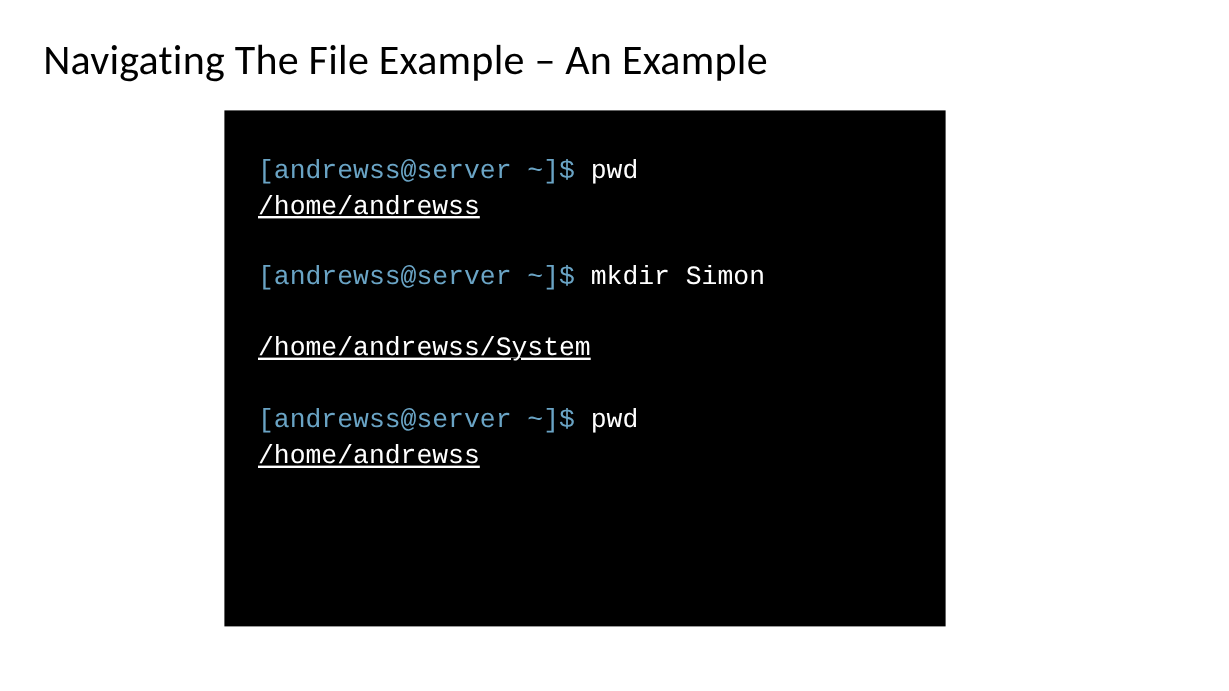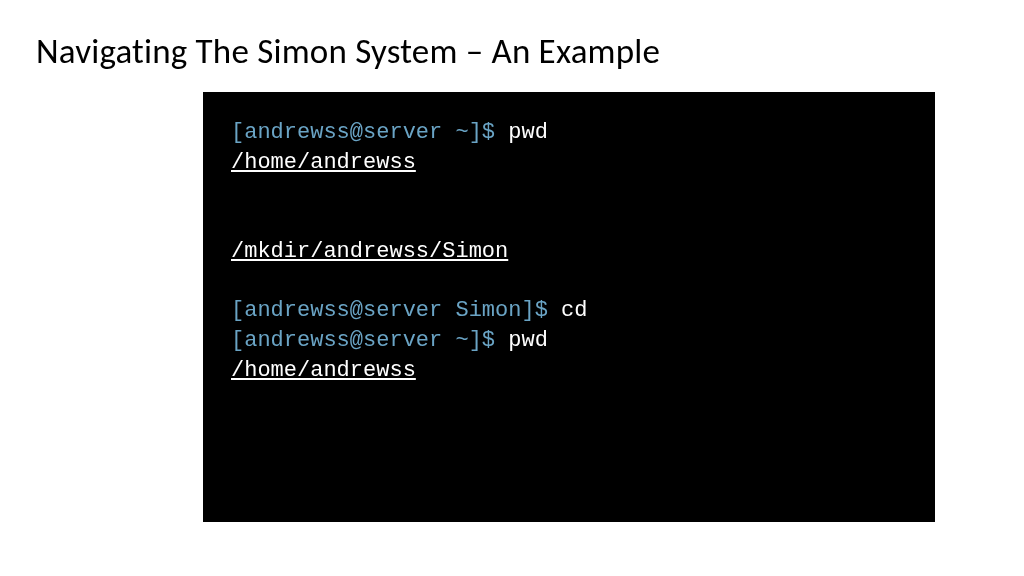--- a/index.html
+++ b/index.html
@@ -16,47 +16,46 @@
       left: 36px;
       font-size: 35px;
       font-weight: 400;
       color: #000000;
       letter-spacing: 0.2px;
     }
     .terminal {
       position: absolute;
       top: 92px;
       left: 187px;
-      width: 732px;
+      width: 601px;
       height: 430px;
       background: #000000;
-      padding: 26px 28px;
+      padding: 36px 28px;
       font-family: Consolas, 'Courier New', monospace;
       font-size: 22px;
       line-height: 1.35;
-      margin-left: 16px;
     }
     .prompt-bracket { color: #6aa4c5; }
     .prompt-user { color: #6aa4c5; }
     .prompt-sep { color: #6aa4c5; }
     .prompt-path { color: #6aa4c5; }
     .prompt-dollar { color: #6aa4c5; }
     .cmd { color: #ffffff; }
     .output { color: #ffffff; text-decoration: underline; }
     .blank { height: 1.35em; }
     .term-line { white-space: pre; }
   </style>
 </head>
 <body>
 
-<h1 class="slide-title">Navigating The Simon System – An Example</h1>
+<h1 class="slide-title">Navigating The File Example – An Example</h1>
 
 <div class="terminal" id="terminal">
     <div class="term-line"><span><span class="prompt-bracket">[</span><span class="prompt-user">andrewss@server</span><span class="prompt-sep"> </span><span class="prompt-path">~</span><span class="prompt-bracket">]</span><span class="prompt-dollar">$</span></span><span class="cmd"> pwd</span></div>
     <div class="term-line"><span class="output">/home/andrewss</span></div>
     <div class="term-line blank">&nbsp;</div>
+    <div class="term-line"><span><span class="prompt-bracket">[</span><span class="prompt-user">andrewss@server</span><span class="prompt-sep"> </span><span class="prompt-path">~</span><span class="prompt-bracket">]</span><span class="prompt-dollar">$</span></span><span class="cmd"> mkdir Simon</span></div>
     <div class="term-line blank">&nbsp;</div>
-    <div class="term-line"><span class="output">/mkdir/andrewss/Simon</span></div>
+    <div class="term-line"><span class="output">/home/andrewss/System</span></div>
     <div class="term-line blank">&nbsp;</div>
-    <div class="term-line"><span><span class="prompt-bracket">[</span><span class="prompt-user">andrewss@server</span><span class="prompt-sep"> </span><span class="prompt-path">Simon</span><span class="prompt-bracket">]</span><span class="prompt-dollar">$</span></span><span class="cmd"> cd</span></div>
     <div class="term-line"><span><span class="prompt-bracket">[</span><span class="prompt-user">andrewss@server</span><span class="prompt-sep"> </span><span class="prompt-path">~</span><span class="prompt-bracket">]</span><span class="prompt-dollar">$</span></span><span class="cmd"> pwd</span></div>
     <div class="term-line"><span class="output">/home/andrewss</span></div>
   </div>
 
 </body></html>

